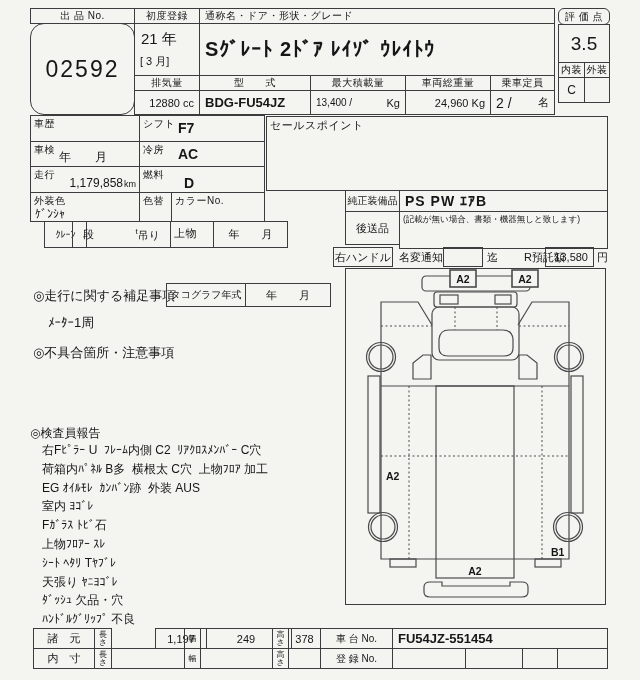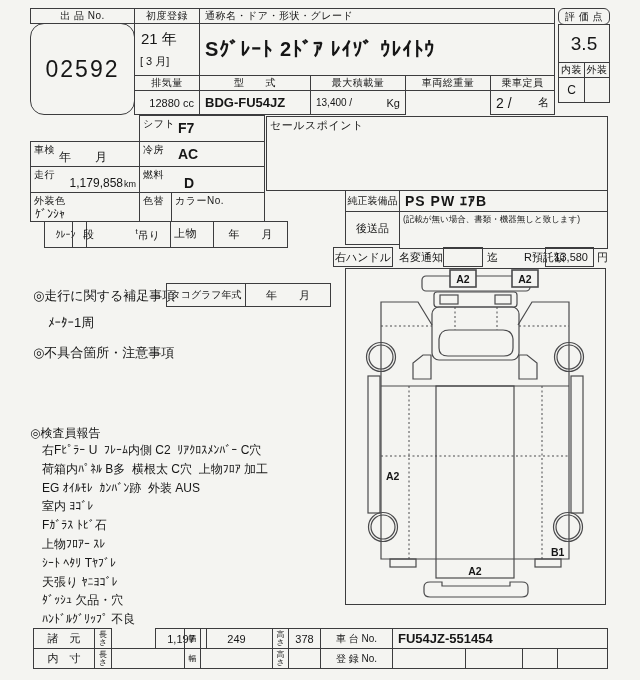--- a/index.html
+++ b/index.html
@@ -58,27 +58,31 @@
   <div class="c ctr lbl" style="left:199px;top:75px;width:112px;height:16px;">型　　式</div>
   <div class="c lft pad bold" style="left:199px;top:90px;width:112px;height:25px;font-size:13px;">BDG-FU54JZ</div>
 
   <div class="c ctr lbl" style="left:310px;top:75px;width:96px;height:16px;">最大積載量</div>
   <div class="c between pad" style="left:310px;top:90px;width:96px;height:25px;font-size:10px;">
     <span>13,400 /</span>
     <span style="font-size:11px;">Kg</span>
   </div>
 
   <div class="c ctr lbl" style="left:405px;top:75px;width:86px;height:16px;">車両総重量</div>
+  <div class="c rgt pad" style="left:405px;top:90px;width:86px;height:25px;font-size:11px;">24,960 Kg</div>
 
   <div class="c ctr lbl" style="left:490px;top:75px;width:65px;height:16px;">乗車定員</div>
   <div class="c between pad" style="left:490px;top:90px;width:65px;height:25px;">
     <span style="font-size:14px;">2 /</span>
     <span style="font-size:11px;">名</span>
   </div>
 
+  <div class="c" style="left:30px;top:115px;width:110px;height:27px;">
+    <span class="toplbl">車歴</span>
+  </div>
   <div class="c" style="left:139px;top:115px;width:126px;height:27px;">
     <span class="toplbl">シフト</span>
     <span class="t" style="left:38px;top:4px;font-size:14px;font-weight:600;">F7</span>
   </div>
 
   <div class="c" style="left:30px;top:141px;width:110px;height:26px;">
     <span class="toplbl">車検</span>
     <span class="t" style="left:28px;top:7px;font-size:12px;">年　　月</span>
   </div>
   <div class="c" style="left:139px;top:141px;width:126px;height:26px;">
@@ -237,21 +241,21 @@
     </div>
   <div class="c ctr" style="left:94px;top:628px;width:18px;height:21px;font-size:8px;line-height:8px;">
       <span>長さ</span>
     </div>
   <div class="c ctr" style="left:111px;top:628px;width:52px;height:21px;font-size:11px;margin-left:44px;">
       <span>1,197</span>
     </div>
   <div class="c ctr" style="left:184px;top:628px;width:17px;height:21px;font-size:8px;">
       <span>幅</span>
     </div>
-  <div class="c ctr" style="left:200px;top:628px;width:73px;height:21px;font-size:11px;">
+  <div class="c ctr" style="left:200px;top:628px;width:92px;height:21px;font-size:11px;">
       <span>249</span>
     </div>
   <div class="c ctr" style="left:272px;top:628px;width:17px;height:21px;font-size:8px;line-height:8px;">
       <span>高さ</span>
     </div>
   <div class="c ctr" style="left:288px;top:628px;width:33px;height:21px;font-size:11px;">
       <span>378</span>
     </div>
   <div class="c ctr" style="left:320px;top:628px;width:73px;height:21px;font-size:10px;">
       <span>車 台 No.</span>

